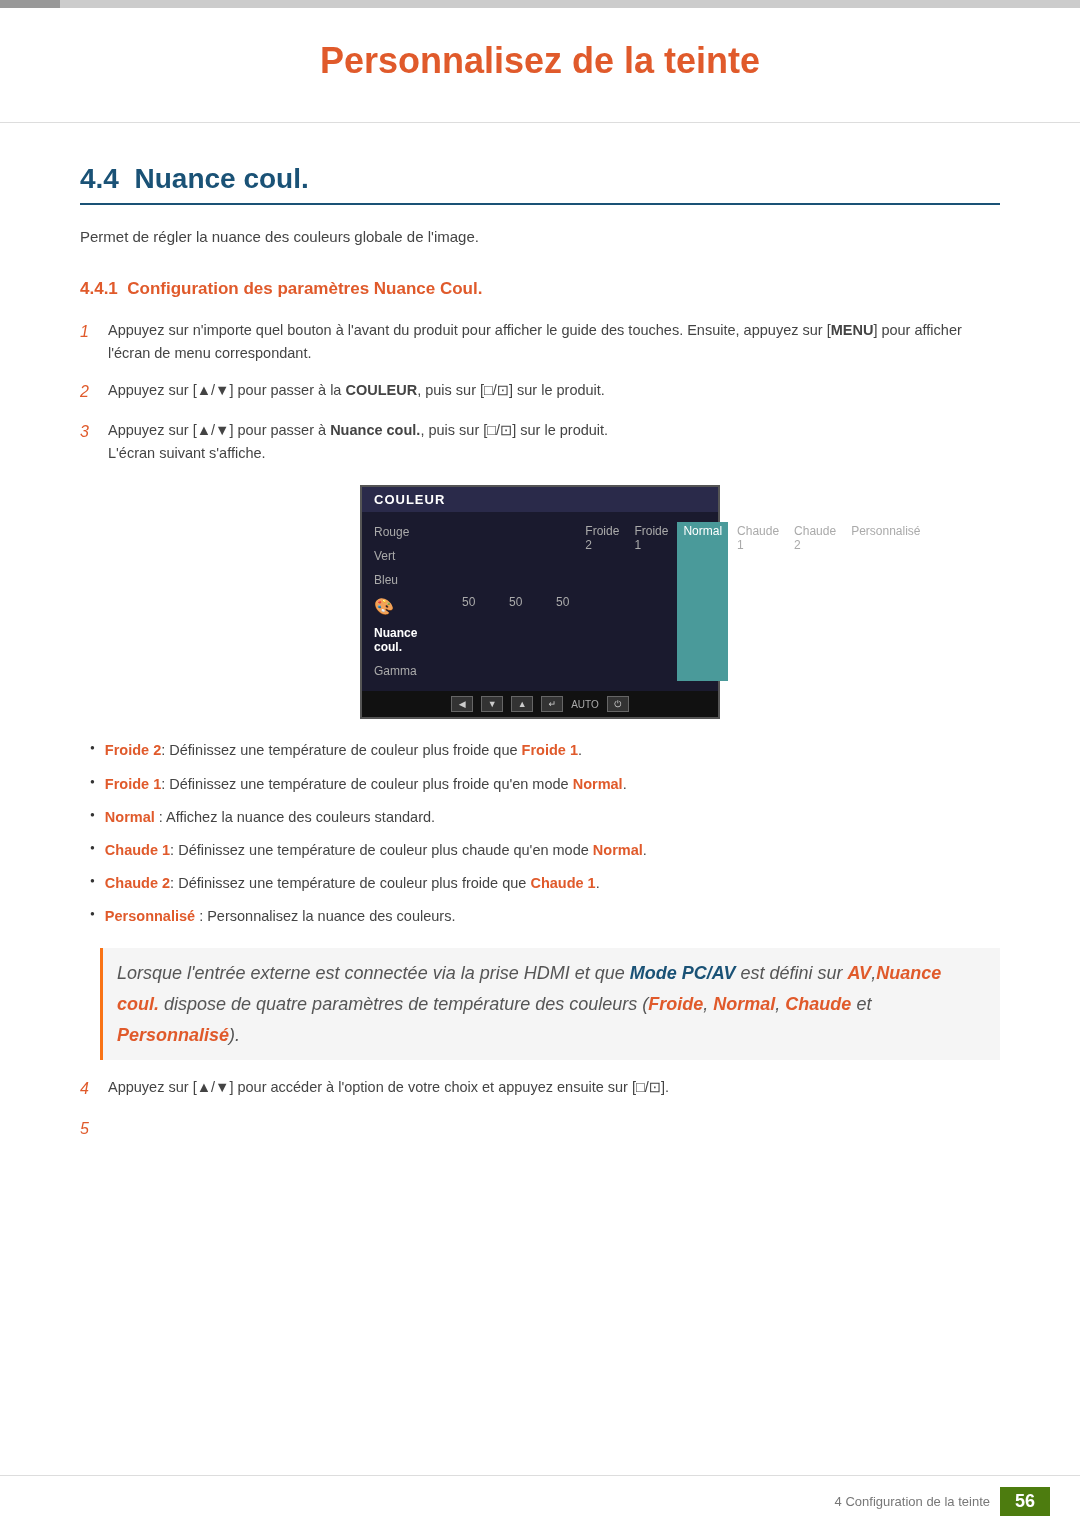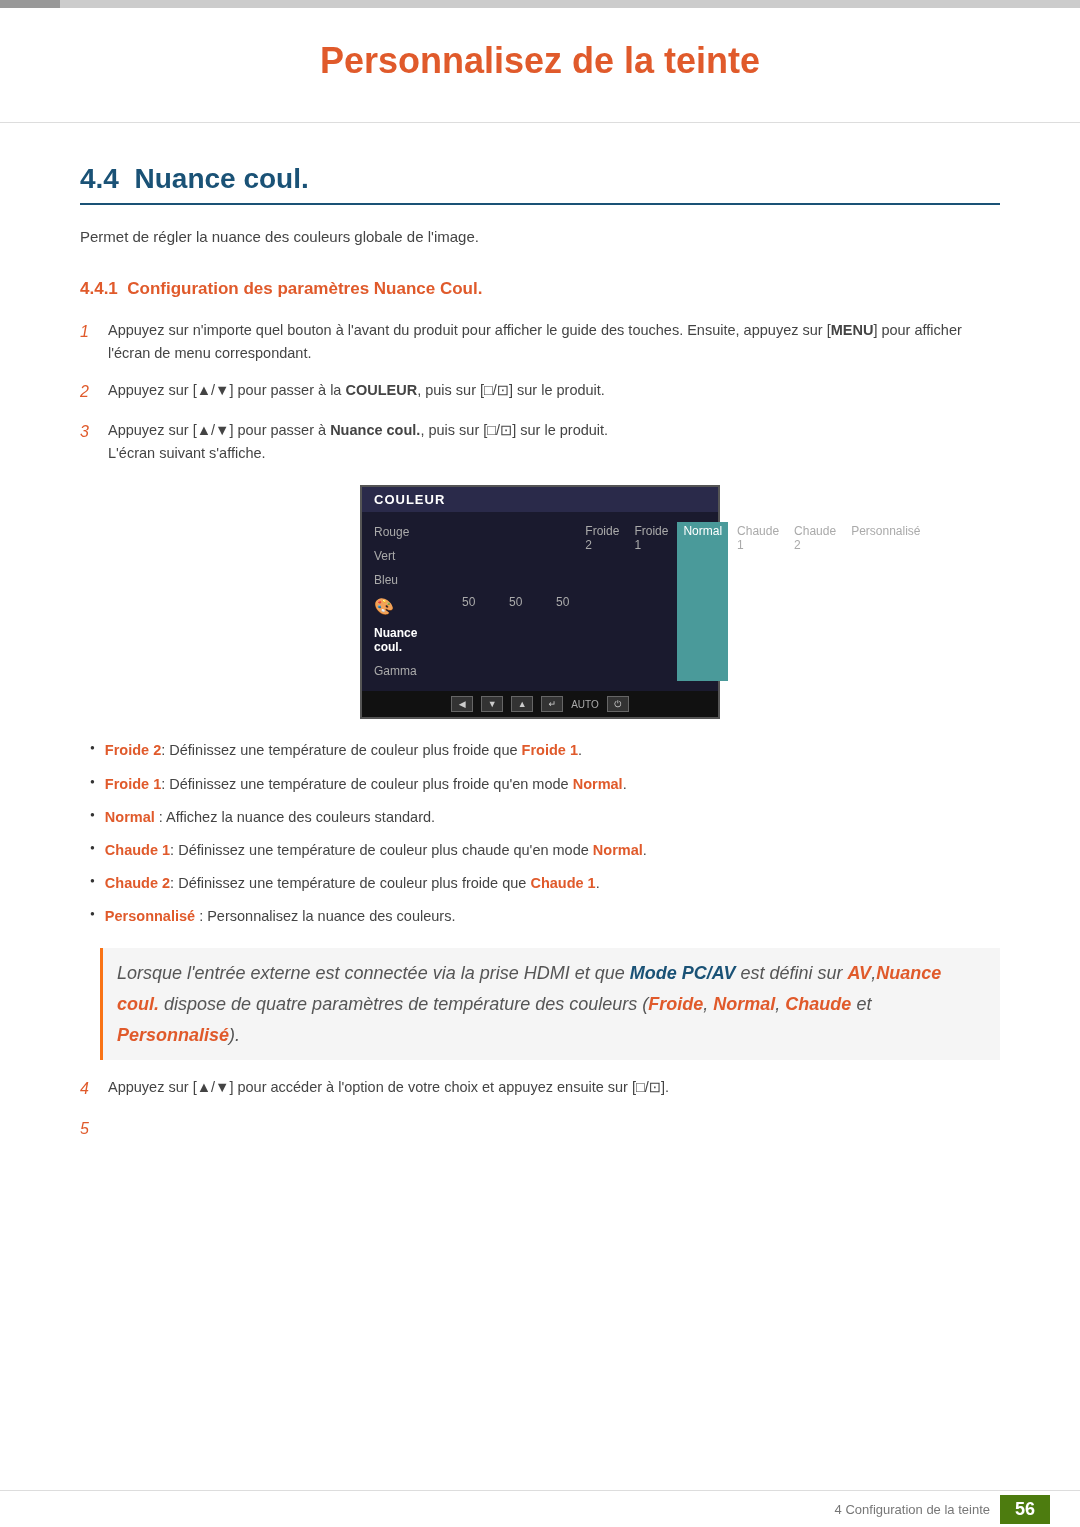--- a/index.html
+++ b/index.html
@@ -236,21 +236,21 @@
       font-size: 18px;
       line-height: 1.7;
       color: #555;
       font-style: italic;
     }
 
     
     .page-footer {
       position: absolute;
       bottom: 0; left: 0; right: 0;
-      height: 37px;
+      height: 52px;
       display: flex;
       align-items: center;
       justify-content: flex-end;
       padding: 0 30px;
       border-top: 1px solid #ddd;
     }
     .footer-text {
       font-size: 13px;
       color: #777;
       margin-right: 10px;

